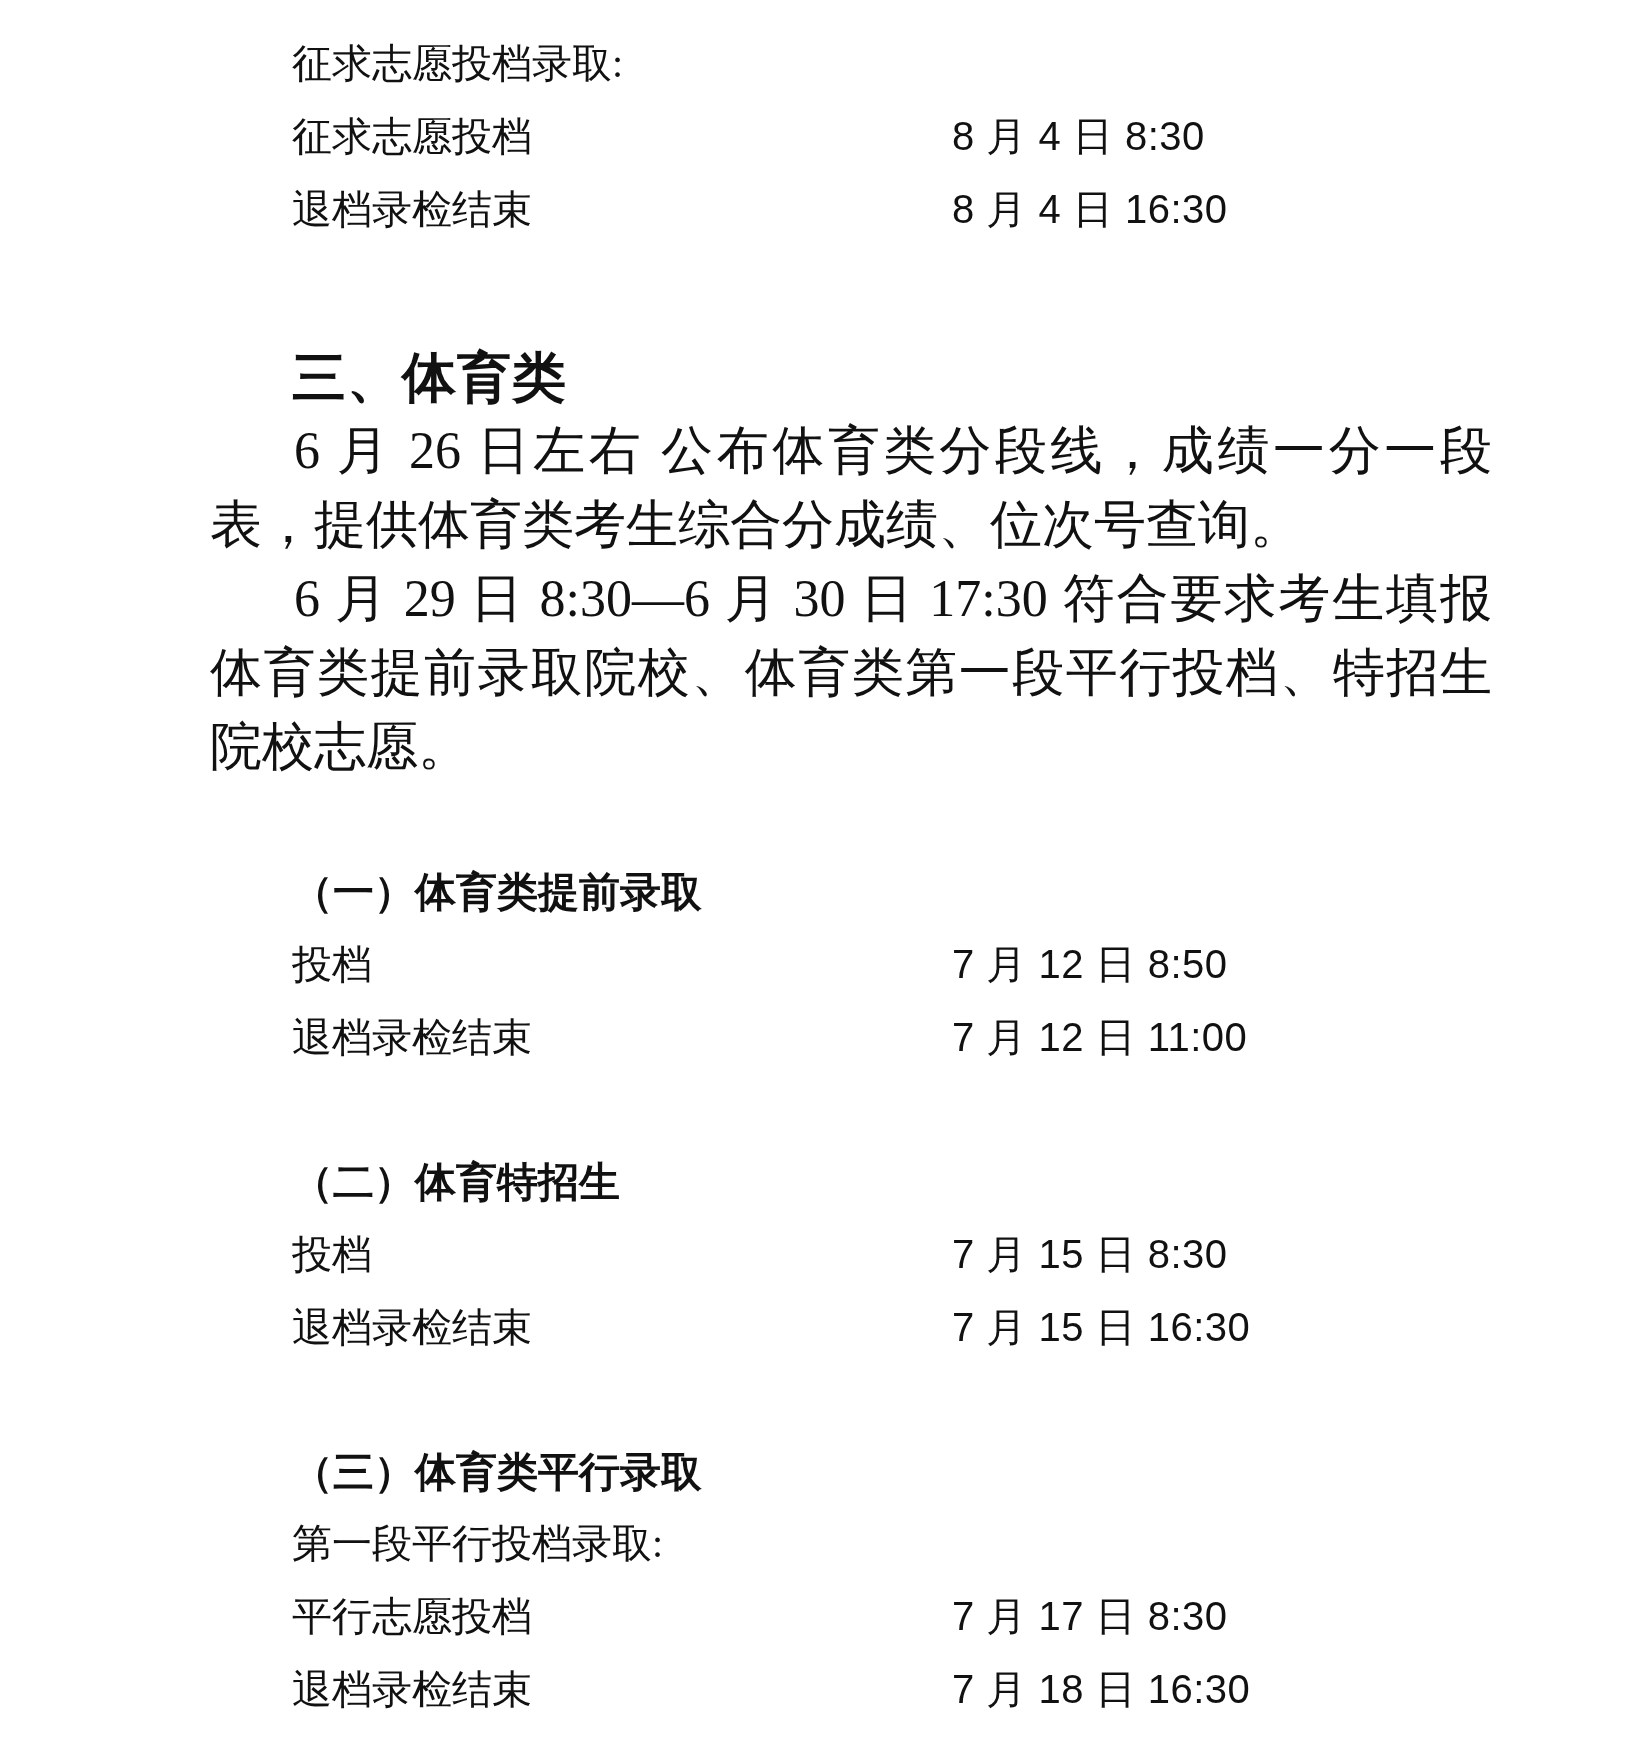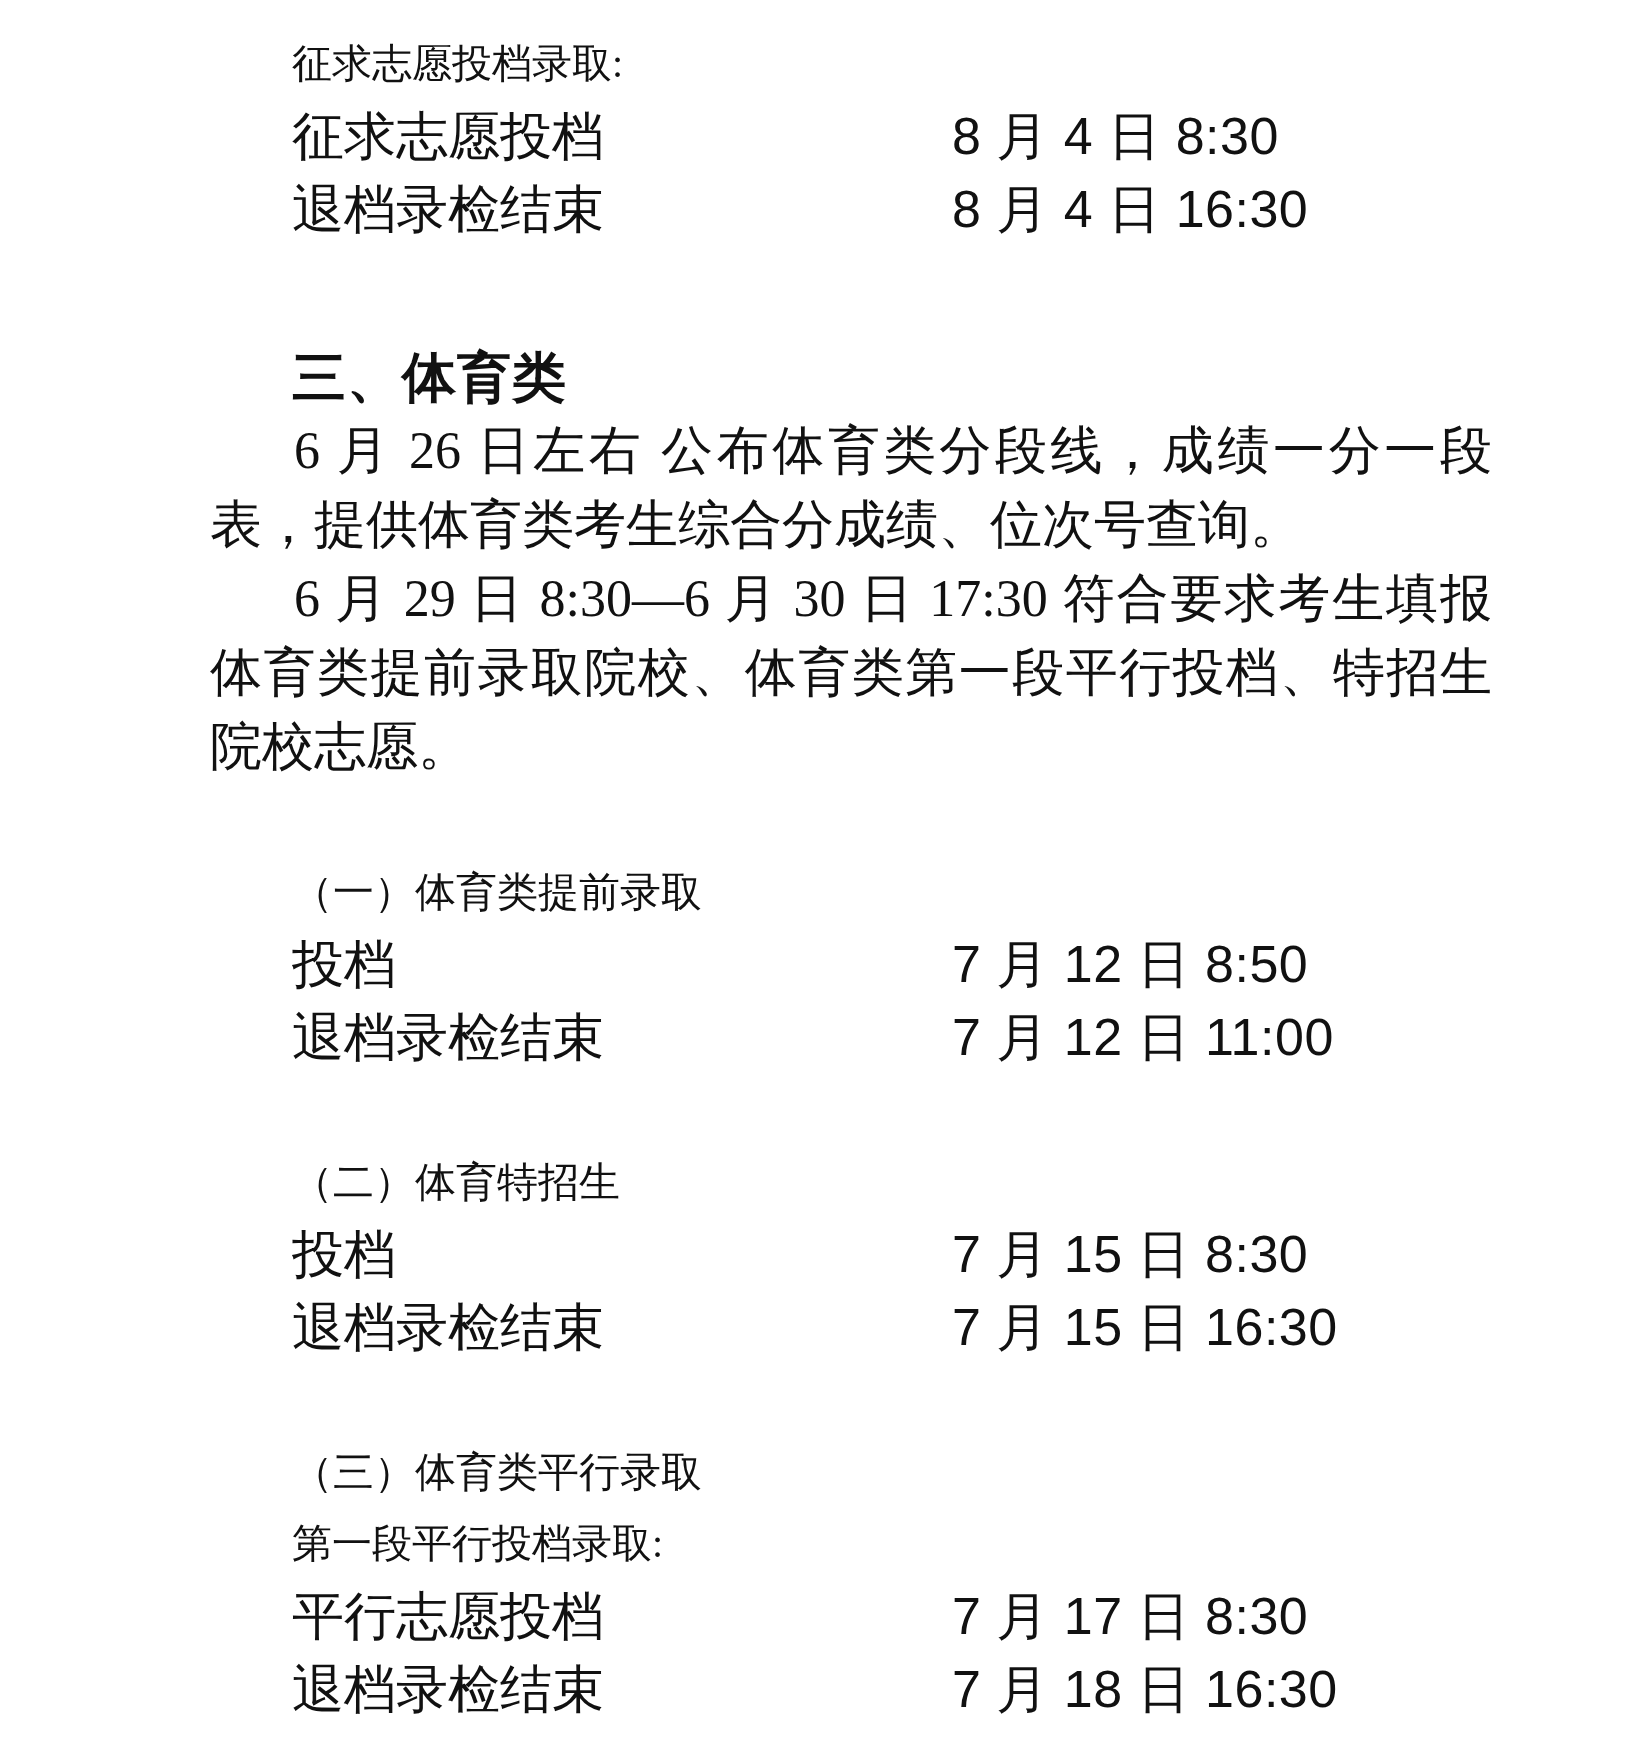--- a/index.html
+++ b/index.html
@@ -33,34 +33,34 @@
   .heading {
     font-size: 54px;
     line-height: 72px;
     font-weight: bold;
     padding-left: 82px;
     letter-spacing: 1px;
   }
   .subheading {
     font-size: 41px;
     line-height: 72px;
-    font-weight: normal;
+    font-weight: bold;
     padding-left: 82px;
   }
   .para {
     font-size: 52px;
     line-height: 74px;
     text-align: justify;
     text-justify: inter-ideograph;
     text-indent: 84px;
   }
   .row {
     display: flex;
     align-items: baseline;
-    font-size: 52px;
+    font-size: 40px;
     line-height: 72px;
     padding-left: 82px;
   }
   .row .label {
     width: 660px;
     flex: 0 0 660px;
   }
   .row .value {
     flex: 0 0 auto;
     letter-spacing: 0.5px;

